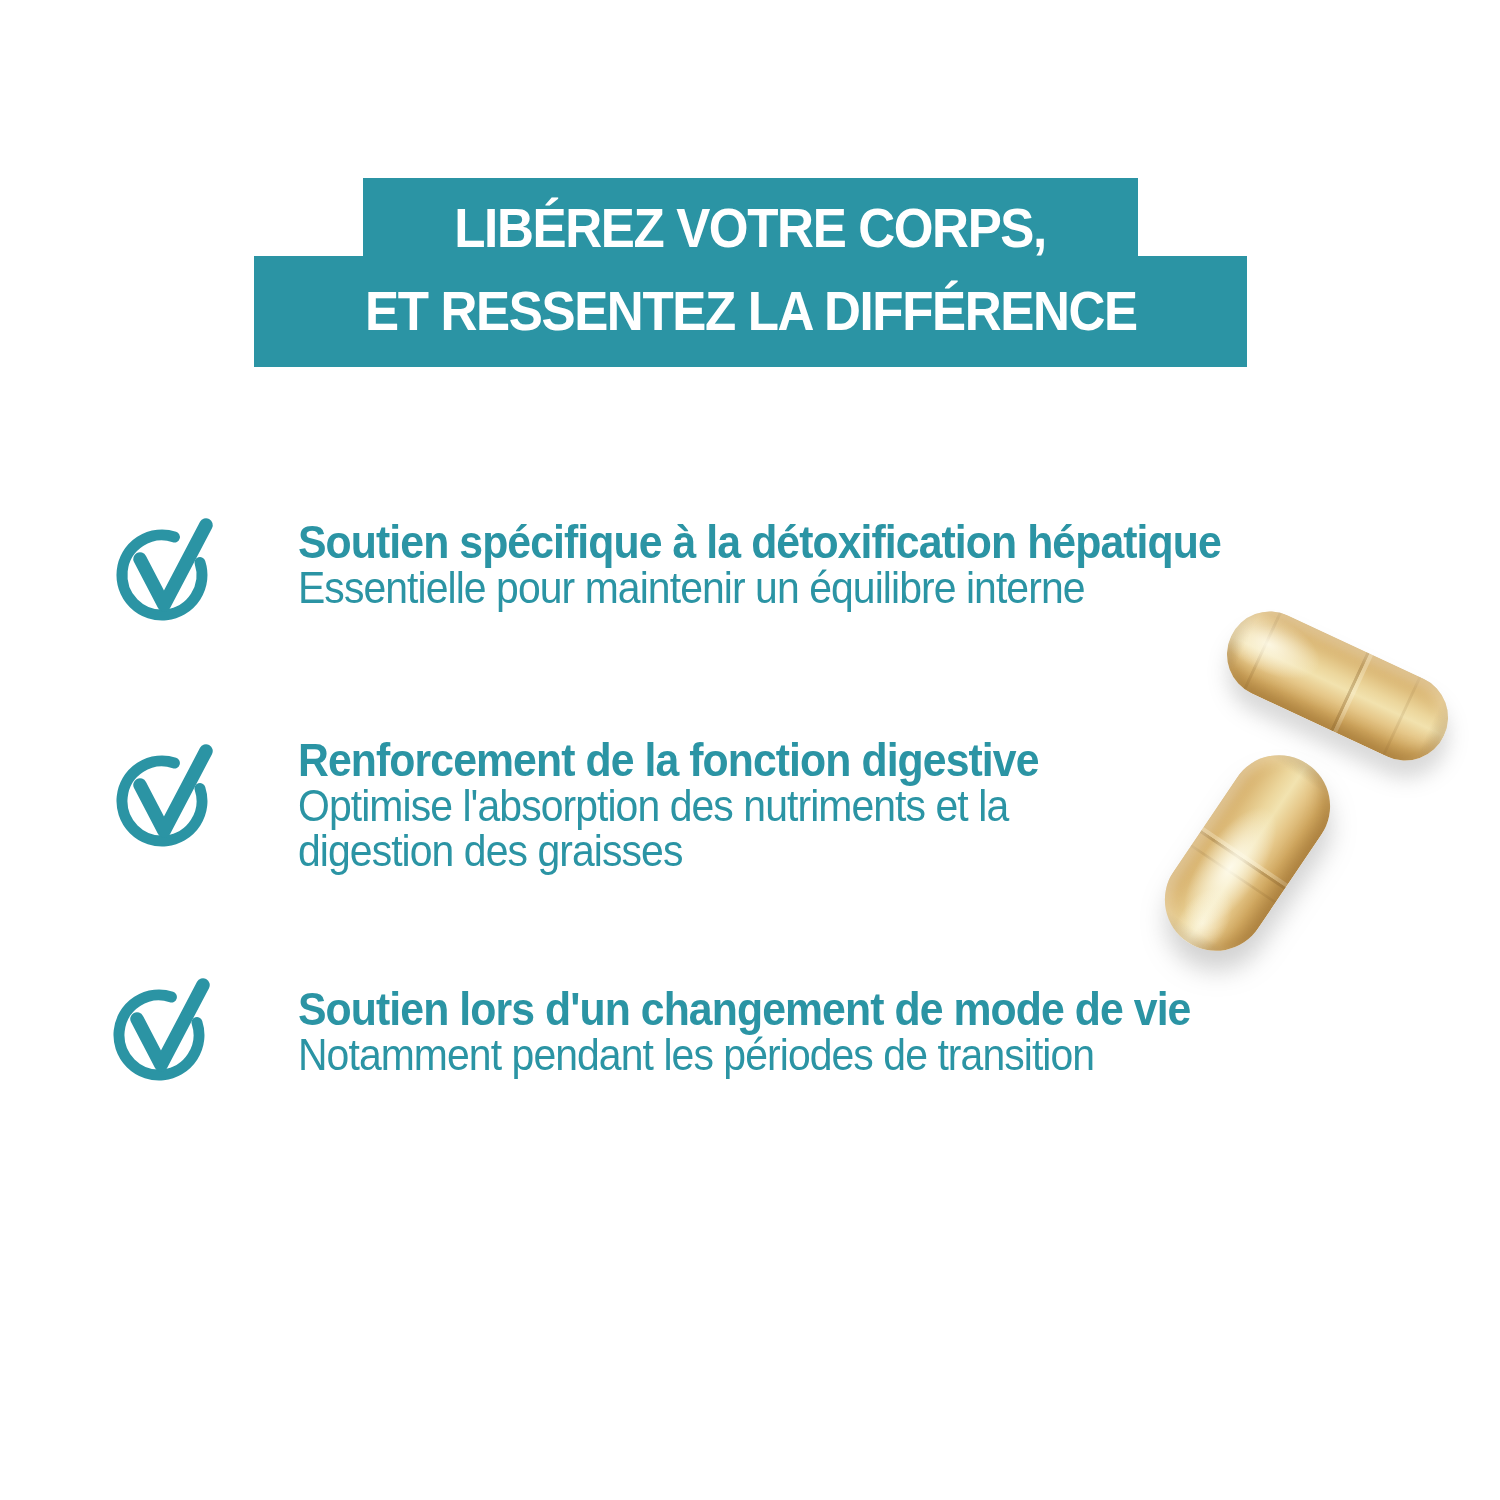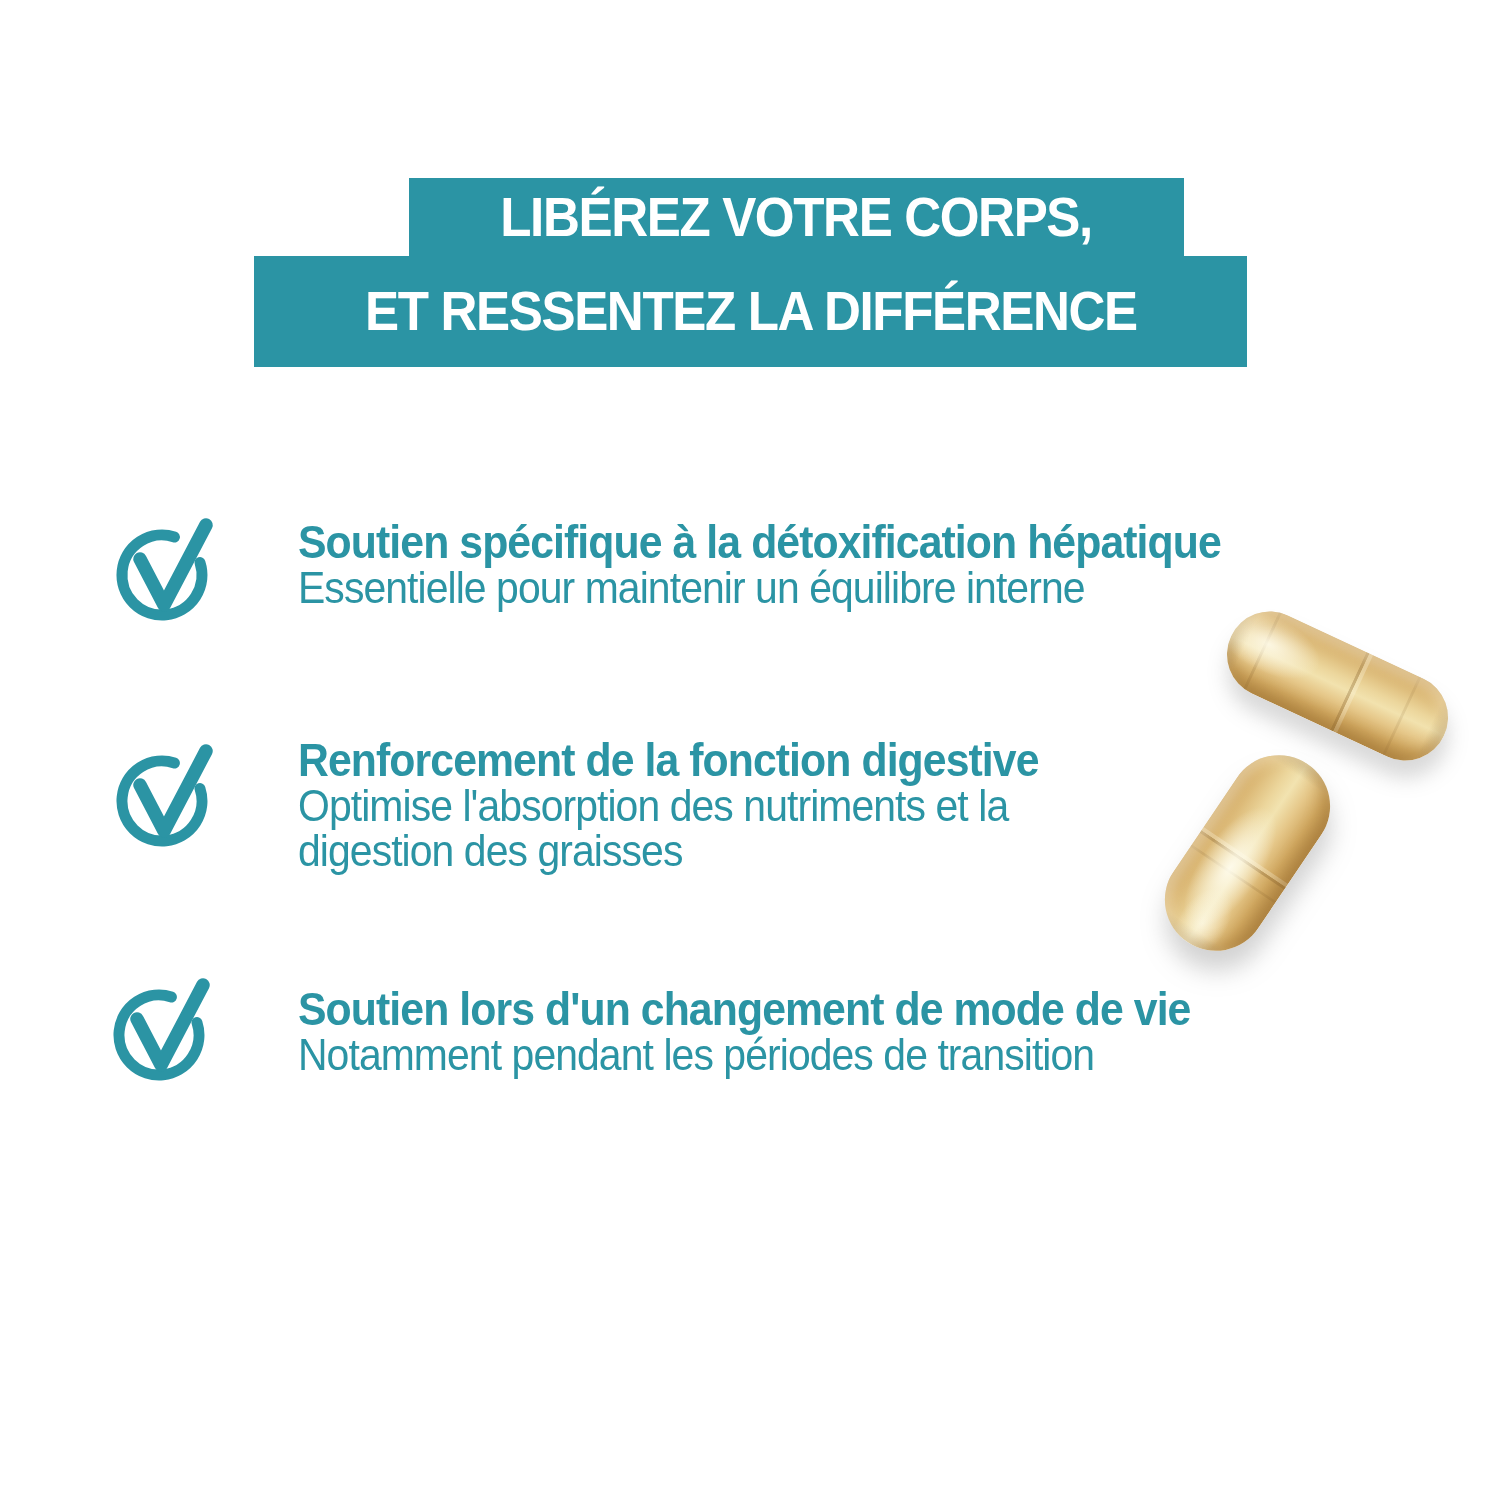--- a/index.html
+++ b/index.html
@@ -11,21 +11,21 @@
   .page{
     position:relative;width:1500px;height:1500px;background:#ffffff;overflow:hidden;
     font-family:"Liberation Sans", sans-serif;
   }
 
   
   .hdr-box{
     position:absolute;background:var(--accent);
     display:flex;justify-content:center;
   }
-  .hdr1{left:363px;top:178px;width:775px;height:78px;align-items:center;margin-left:46px;}
+  .hdr1{left:363px;top:178px;width:775px;height:78px;align-items:flex-end;}
   .hdr2{left:254px;top:256px;width:993px;height:111px;align-items:center;text-align:right;}
   .hdr-text{
     color:var(--banner_text);font-weight:700;font-size:55px;line-height:55px;
     letter-spacing:-1.5px;white-space:nowrap;
     transform:scaleX(.93);transform-origin:center center;
   }
 
   
   .check-icon{position:absolute;width:112px;height:112px;}
   .icon1{left:112px;top:515px;}

